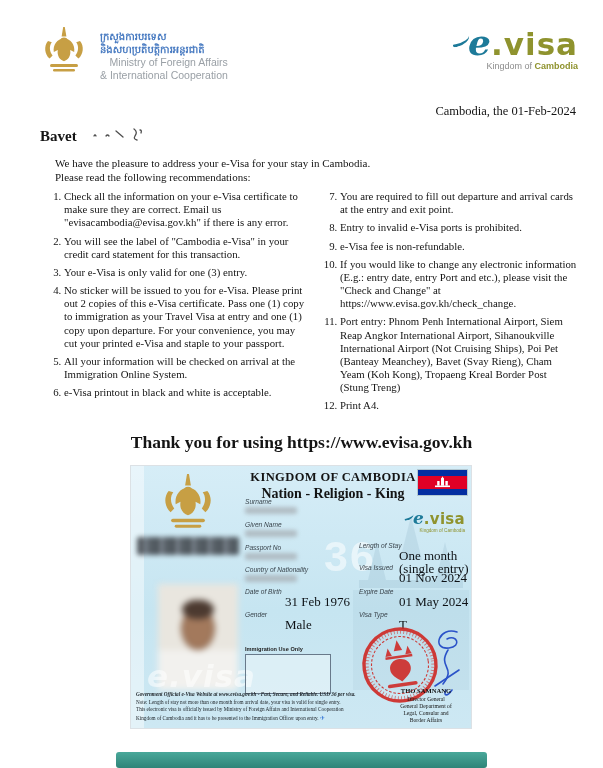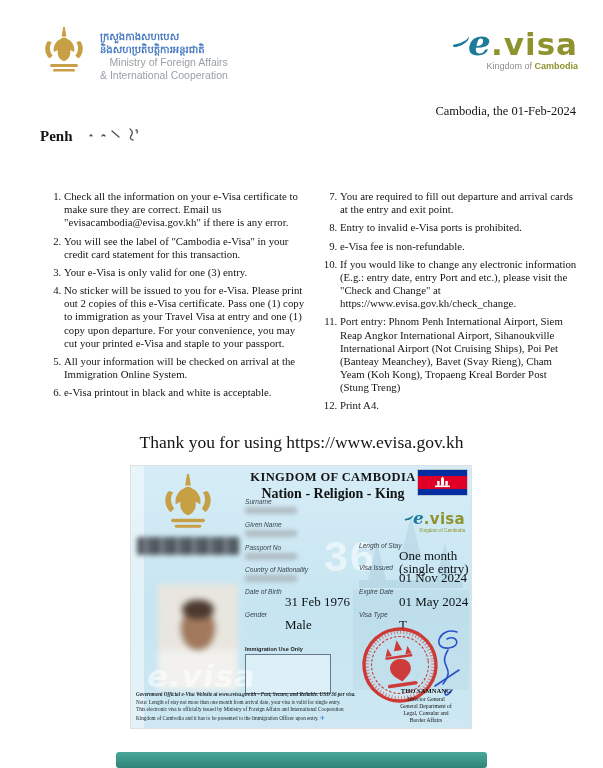--- a/index.html
+++ b/index.html
@@ -24,21 +24,21 @@
   .date-line { position:absolute; right:27px; top:104px; font-size:12.5px; }
   .dear-row { position:absolute; left:40px; top:127px; font-size:15px; font-weight:bold; }
   .scribble { vertical-align:-2px; margin-left:10px; opacity:.8; }
   .intro { position:absolute; left:55px; top:157px; font-size:11px; line-height:1.25; }
 
   .lists { position:absolute; left:44px; top:190px; width:534px; display:flex; gap:10px; }
   .lists ol { width:264px; padding-left:20px; font-size:10.8px; line-height:1.22; }
   .lists ol.right { width:260px; padding-left:22px; }
   .lists li { margin-bottom:5px; }
 
-  .thankyou { position:absolute; left:0; right:0; top:432px; text-align:center; font-size:17.5px; font-weight:normal; }
+  .thankyou { position:absolute; left:0; right:0; top:432px; text-align:center; font-size:17.5px; font-weight:bold; }
 
   
   .card { position:absolute; left:131px; top:466px; width:340px; height:262px;
           background:linear-gradient(180deg,#d6edf7 0%, #c6e5f1 55%, #cde8f3 100%);
           box-shadow:0 0 0 1px rgba(60,90,110,.18); overflow:hidden; }
   .card .left-strip { position:absolute; left:0; top:0; bottom:0; width:13px; background:rgba(255,255,255,.45); }
   .angkor-bg { position:absolute; right:0px; top:46px; opacity:.10; }
 
   .card-title-wrap { position:absolute; left:118px; top:4px; width:168px; text-align:center; }
   .card-title { font-size:12.5px; font-weight:bold; letter-spacing:.4px; white-space:nowrap; }
@@ -101,50 +101,54 @@
         <circle cx="24" cy="15" r="3.4"></circle>
         <path d="M24 12c7 1 11.2 7 10.2 14l-4-2c1 6-2.2 10-6.2 11.2-4-1.2-7.2-5.2-6.2-11.2l-4 2C12.8 19 17 13 24 12z"></path>
         <path d="M8 15c-4.4 5-3.4 13.6 1.6 17.6l3-3c-3-4-3.8-9.4-.8-13.4z"></path>
         <path d="M40 15c4.4 5 3.4 13.6-1.6 17.6l-3-3c3-4 3.8-9.4.8-13.4z"></path>
         <rect x="10" y="38" width="28" height="3" rx="1.5"></rect>
         <rect x="13" y="43" width="22" height="2.5" rx="1.2"></rect>
       </g>
     </svg>
   </div>
   <div class="ministry">
-    <div class="kh">ក្រសួងកាងសហបេស</div>
+    <div class="kh">ក្រសួងការបរទេស</div>
     <div class="kh">និងសហប្រតិបត្តិការអន្តរជាតិ</div>
     <div class="en">Ministry of Foreign Affairs</div>
     <div class="en">&amp; International Cooperation</div>
   </div>
 
   <div class="evisa-logo">
     <div class="evisa-word">
       <span class="e">e</span><span class="visa">.visa</span>
     </div>
     <div class="evisa-tag">
       <span>Kingdom of </span><b>Cambodia</b>
     </div>
   </div>
 
   <div class="date-line">Cambodia, the 01-Feb-2024</div>
 
   <div class="dear-row">
-    <span>Penh</span>
+    <span>Bavet</span>
     <svg class="scribble" width="58" height="16" viewBox="0 0 58 16">
       <g stroke="#222" stroke-width="1.3" fill="none" stroke-linecap="round">
         <path d="M4 9q1-2 2 0"></path>
         <path d="M16 9q1.5-2 3 0"></path>
         <path d="M26 4l7 6"></path>
         <path d="M44 2q4 3 1 7 q-2 3 2 4"></path>
         <path d="M50 3q2 0 1 3"></path>
       </g>
     </svg>
   </div>
 
+  <div class="intro">
+    <div>We have the pleasure to address your e-Visa for your stay in Cambodia.</div>
+    <div>Please read the following recommendations:</div>
+  </div>
 
   <div class="lists">
     <ol start="1">
       <li>Check all the information on your e-Visa certificate to make sure they are correct. Email us "evisacambodia@evisa.gov.kh" if there is any error.</li>
       <li>You will see the label of "Cambodia e-Visa" in your credit card statement for this transaction.</li>
       <li>Your e-Visa is only valid for one (3) entry.</li>
       <li>No sticker will be issued to you for e-Visa. Please print out 2 copies of this e-Visa certificate. Pass one (1) copy to immigration as your Travel Visa at entry and one (1) copy upon departure. For your convenience, you may cut your printed e-Visa and staple to your passport.</li>
       <li>All your information will be checked on arrival at the Immigration Online System.</li>
       <li>e-Visa printout in black and white is acceptable.</li>
     </ol>

